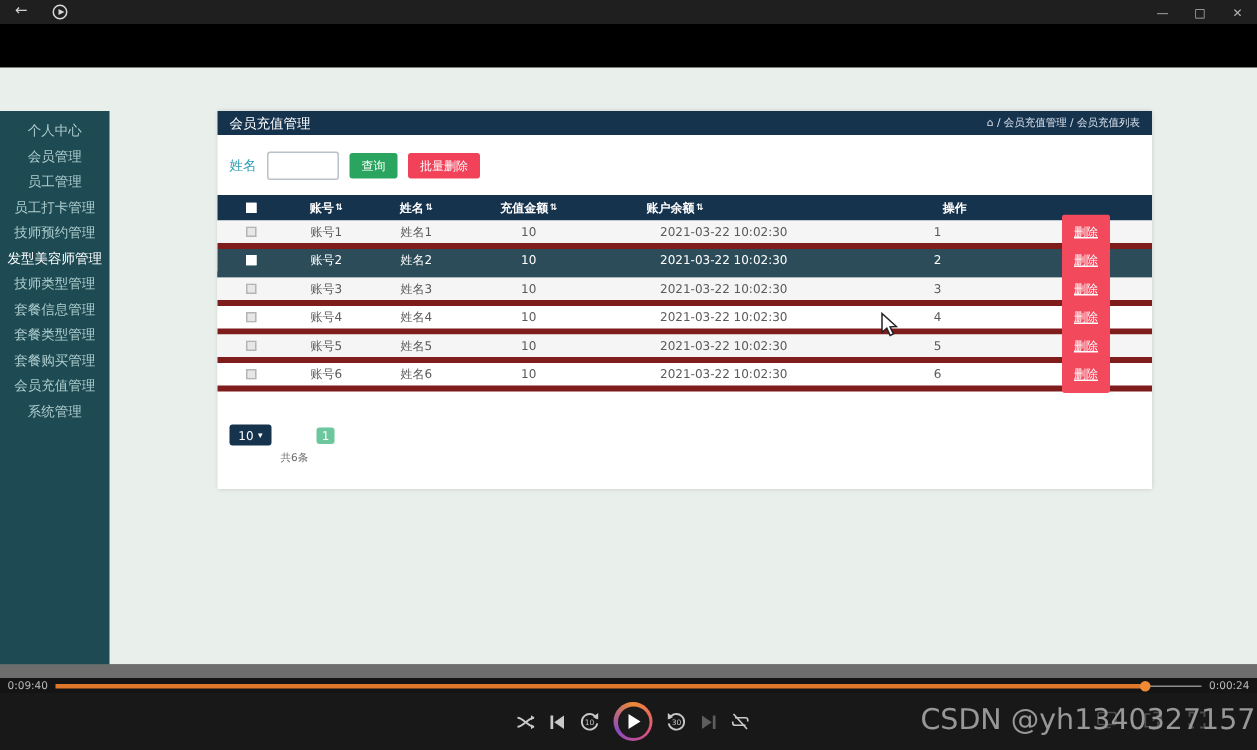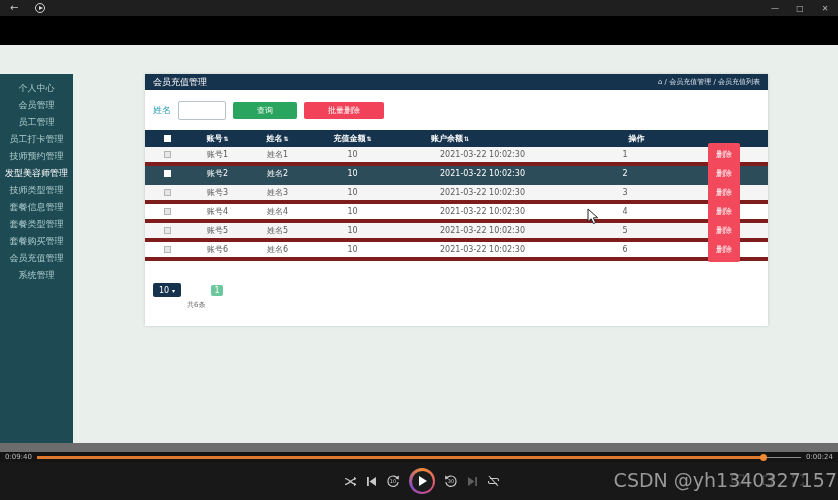--- a/index.html
+++ b/index.html
@@ -29,35 +29,35 @@
   .side-item.active { color:#ffffff; }
 
   .card { position:absolute; left:145px; top:29px; width:623px; background:#ffffff; box-shadow:0 0 3px rgba(0,0,0,0.15); }
   .card-hdr { height:16px; background:#16334e; display:flex; align-items:center; justify-content:space-between; padding:0 8px; }
   .card-title { font-size:9px; color:#ffffff; }
   .breadcrumb { font-size:7px; color:#d9e2ec; }
 
   .search-row { display:flex; align-items:center; height:40px; padding:0 8px; gap:7px; }
   .search-label { font-size:9px; color:#2a9db5; }
   .search-input { width:48px; height:19px; border:1px solid #b9c2c6; border-radius:2px; background:#fff; font-size:9px; padding:0 3px; }
-  .btn { border:none; color:#fff; font-size:8px; height:17px; padding:0 24px; border-radius:2px; font-family:inherit; }
+  .btn { border:none; color:#fff; font-size:8px; height:17px; padding:0 8px; border-radius:2px; font-family:inherit; }
   .btn-query { background:#2aa55f; }
   .btn-batch { background:#f1425a; }
 
   .t-hdr { display:flex; align-items:center; background:#16334e; height:17px; color:#ffffff; font-size:8px; font-weight:bold;text-align:center; }
   .t-row { display:flex; align-items:center; height:19px; font-size:8px; color:#5a5a5a; background:#fff; border-bottom:4px solid #7f1d1d; }
   .t-row.alt { background:#f5f5f5; }
   .t-row.selected { background:#2d4c59; color:#ffffff; border-bottom-color:#2d4c59; }
   .cell { display:flex; align-items:center; justify-content:center; overflow:hidden; white-space:nowrap; }
   .c-check { width:45px; } .c-acc { width:55px; } .c-name { width:65px; } .c-amt { width:85px; }
   .c-time { width:175px; } .c-bal { width:110px; } .c-op { flex:1; }
   .sort-ic { font-size:6px; margin-left:1px; }
   .chk { width:7px; height:7px; border:1px solid #b5b5b5; background:#e7e7e7; display:inline-block; }
   .chk.on { background:#ffffff; border-color:#ffffff; }
-  .btn-del { background:#f2495c; color:#fff; border:none; font-size:8px; height:24px; padding:0 8px; border-radius:2px; font-family:inherit; }
+  .btn-del { background:#f2495c; color:#fff; border:none; font-size:8px; height:24px; padding:0 8px; border-radius:2px; font-family:inherit;text-decoration:underline; }
 
   .pager { display:flex; align-items:center; gap:6px; padding:9px 8px 16px; }
   .pager-select { background:#16334e; color:#fff; font-size:8px; width:28px; height:14px; display:flex; align-items:center; justify-content:center; gap:3px; border-radius:2px; }
   .pager-select .chev { font-size:6px; }
   .pager-total { font-size:7px; color:#6d6d6d;margin-top:30px; }
   .pager-page { background:#6cc79c; color:#fff; font-size:8px; min-width:9px; padding:1px 3px; text-align:center; border-radius:2px; }
 
   
   .cursor { position:absolute; left:587px; top:163px; z-index:9; }
 

